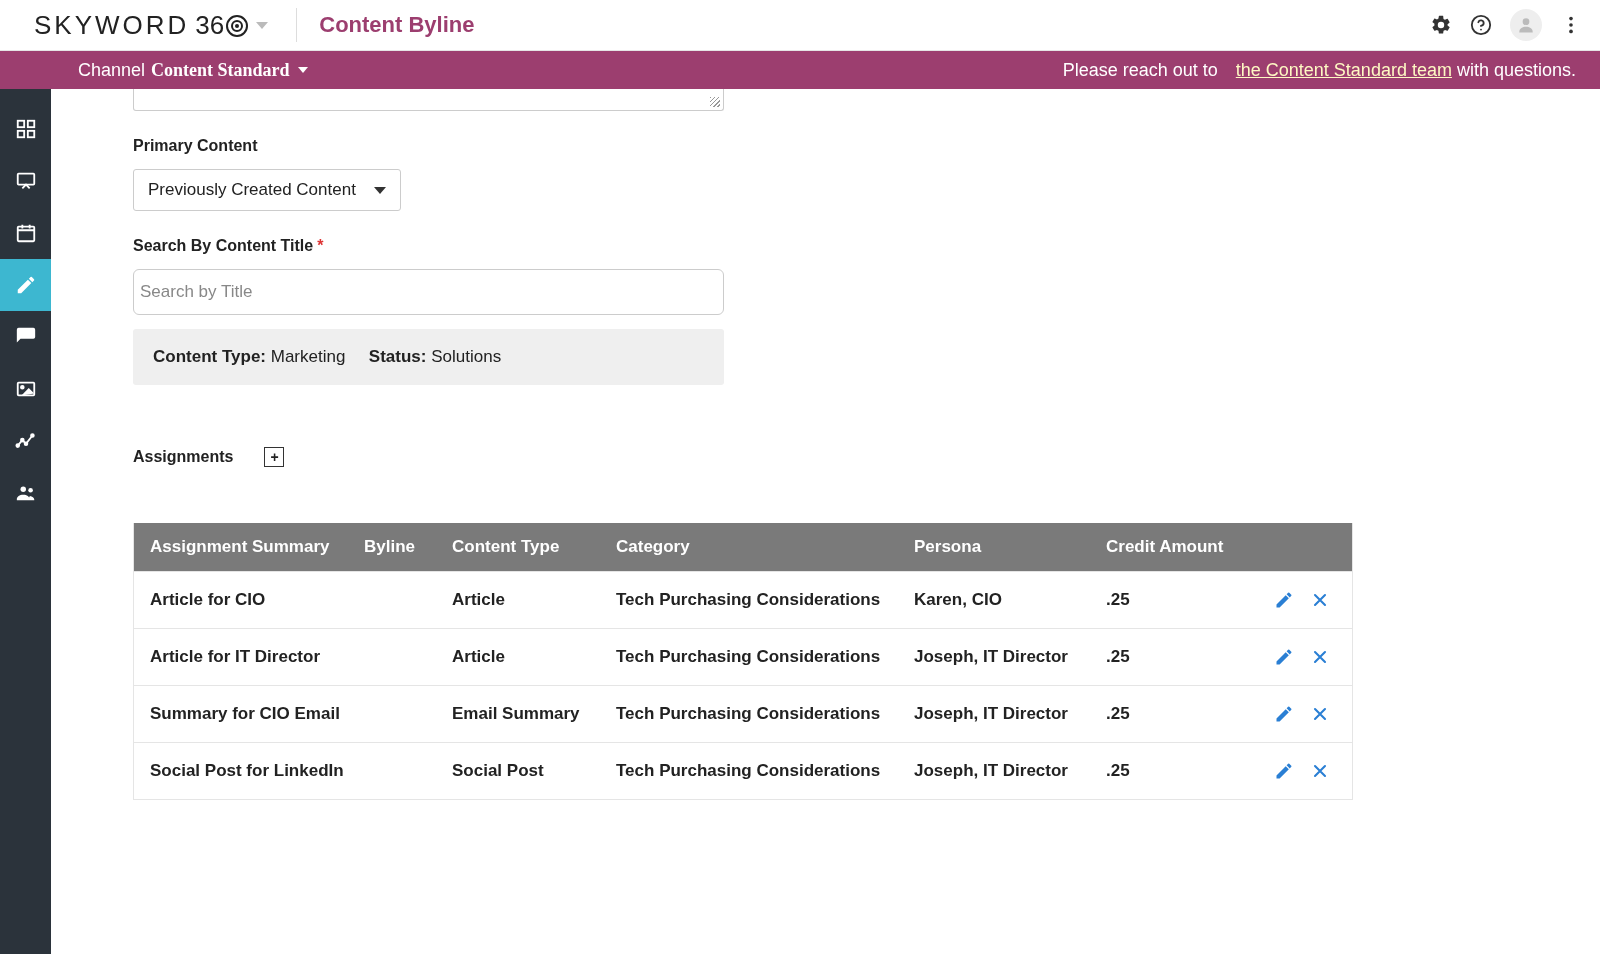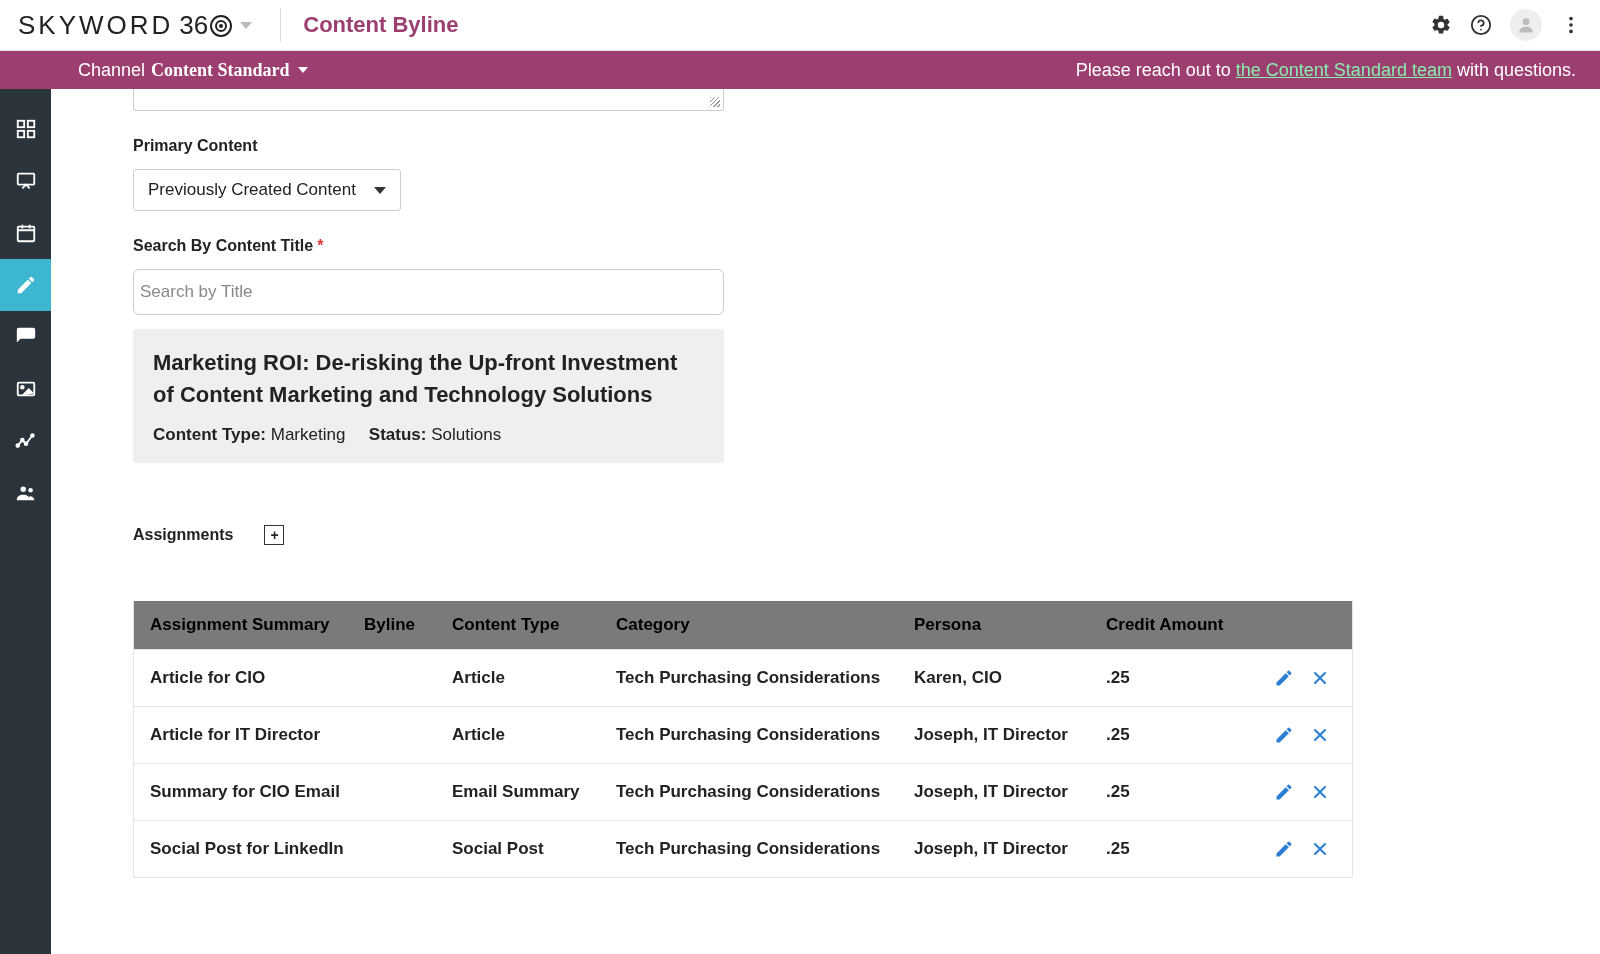--- a/index.html
+++ b/index.html
@@ -1,38 +1,38 @@
 <!DOCTYPE html>
 <html><head>
 <meta charset="utf-8">
 <style>
 * { box-sizing: border-box; margin: 0; padding: 0; }
 body { font-family: -apple-system, BlinkMacSystemFont, "Segoe UI", Helvetica, Arial, sans-serif; background: #fff; color: #222; width: 1600px; height: 954px; overflow: hidden; }
 
-.topbar { height: 51px; display: flex; align-items: center; border-bottom: 1px solid #e5e5e5; padding: 0 18px 0 0; }
+.topbar { height: 51px; display: flex; align-items: center; border-bottom: 1px solid #e5e5e5; padding: 0 18px 0 16px; }
 .logo { display: flex; align-items: center; padding: 0 18px; height: 51px; font-weight: 400; font-size: 26px; letter-spacing: 3px; color: #222; font-family: Arial, sans-serif; }
 .logo .three60 { letter-spacing: 0; font-size: 26px; margin-left: 6px; font-weight: 300; }
 .logo .target { display: inline-block; width: 22px; height: 22px; border: 2px solid #222; border-radius: 50%; position: relative; margin-left: 2px; vertical-align: -3px; }
 .logo .target::before { content: ''; position: absolute; inset: 3px; border: 2px solid #222; border-radius: 50%; }
 .logo .target::after { content: ''; position: absolute; inset: 7px; background: #222; border-radius: 50%; }
 .logo-caret { width: 0; height: 0; border-left: 6px solid transparent; border-right: 6px solid transparent; border-top: 7px solid #bbb; margin-left: 8px; }
 .logo-divider { width: 1px; height: 34px; background: #ddd; margin: 0 22px 0 10px; }
 .page-title { font-size: 22px; font-weight: 700; color: #9c3e6f; }
 .topbar-spacer { flex: 1; }
 .topbar-icons { display: flex; align-items: center; gap: 18px; }
 .gear-icon, .help-icon, .more-icon { width: 22px; height: 22px; cursor: pointer; color: #333; }
 .avatar { width: 32px; height: 32px; border-radius: 50%; background: #eee; display: flex; align-items: center; justify-content: center; }
 .avatar svg { width: 20px; height: 20px; color: #bbb; }
 
 .channel-bar { height: 38px; background: #9c3e6f; color: #fff; display: flex; align-items: center; padding-left: 78px; padding-right: 24px; font-size: 18px; }
 .channel-bar .label { font-weight: 300; }
 .channel-bar .value { font-weight: 700; margin-left: 6px; font-family: Liberation Serif, serif; }
 .channel-bar .caret { width: 0; height: 0; border-left: 5px solid transparent; border-right: 5px solid transparent; border-top: 6px solid #fff; margin-left: 8px; cursor: pointer; }
 .channel-bar .spacer { flex: 1; }
-.channel-bar .notice a { color: #86efac; text-decoration: underline; }
+.channel-bar .notice a { color: #fef9c3; text-decoration: underline; margin-left: 13px; }
 
 .layout { display: flex; height: calc(954px - 51px - 38px); }
 
 .sidebar { width: 51px; background: #2b333b; display: flex; flex-direction: column; align-items: center; padding-top: 14px; gap: 0; }
 .sidebar-item { width: 51px; height: 52px; display: flex; align-items: center; justify-content: center; cursor: pointer; }
 .sidebar-item.active { background: #3db7d0; }
 .sidebar-item svg { width: 22px; height: 22px; color: #fff; }
 
 .main { flex: 1; padding: 0 0 0 82px; overflow-y: auto; }
 .main-inner { max-width: 1280px; }
@@ -54,21 +54,21 @@
 .result-card .title { font-size: 22px; font-weight: 700; line-height: 1.45; margin-bottom: 14px; }
 .result-card .meta { font-size: 17px; color: #222; }
 .result-card .meta .k { font-weight: 700; }
 .result-card .meta .gap { display: inline-block; width: 14px; }
 
 .assignments-hdr { display: flex; align-items: center; gap: 31px; margin-top: 62px; }
 .assignments-hdr .label { font-size: 16px; font-weight: 700; }
 .add-btn { width: 20px; height: 20px; border: 1.5px solid #333; display: flex; align-items: center; justify-content: center; font-size: 14px; font-weight: 700; cursor: pointer; line-height: 1; }
 
 .table-wrap { margin-top: 56px; margin-right: 60px; border: 1px solid #e5e5e5; border-top: none; }
-.thead { display: flex; background: #7a7a7a; color: #000000; padding: 14px 0; font-size: 17px; font-weight: 600; }
+.thead { display: flex; background: #7a7a7a; color: #ffffff; padding: 14px 0; font-size: 17px; font-weight: 600; }
 .row { display: flex; padding: 18px 0; font-size: 17px; font-weight: 600; border-top: 1px solid #e5e5e5; align-items: center; }
 .col-summary { width: 230px; padding-left: 16px; }
 .col-byline { width: 88px; }
 .col-type { width: 164px; }
 .col-category { width: 298px; }
 .col-persona { width: 192px; }
 .col-credit { width: 138px; }
 .col-actions { flex: 1; display: flex; gap: 16px; justify-content: flex-end; padding-right: 22px; }
 .action-edit, .action-del { width: 20px; height: 20px; cursor: pointer; color: #2a7fd4; }
 
@@ -188,21 +188,20 @@
           <span class="chev"></span>
         </div>
       </div>
 
       <div class="field-group">
         <label class="field-label">
           <span>Search By Content Title</span><span class="req">*</span>
         </label>
         <input class="search-input" type="text" placeholder="Search by Title" style="">
         <div class="result-card">
-          <div class="title">Marketing ROI: De-risking the Up-front Investment of Content Marketing and Technology Solutions</div>
           <div class="meta">
             <span class="k">Content Type:</span>
             <span>Marketing</span>
             <span class="gap"></span>
             <span class="k">Status:</span>
             <span>Solutions</span>
           </div>
         </div>
       </div>
 

